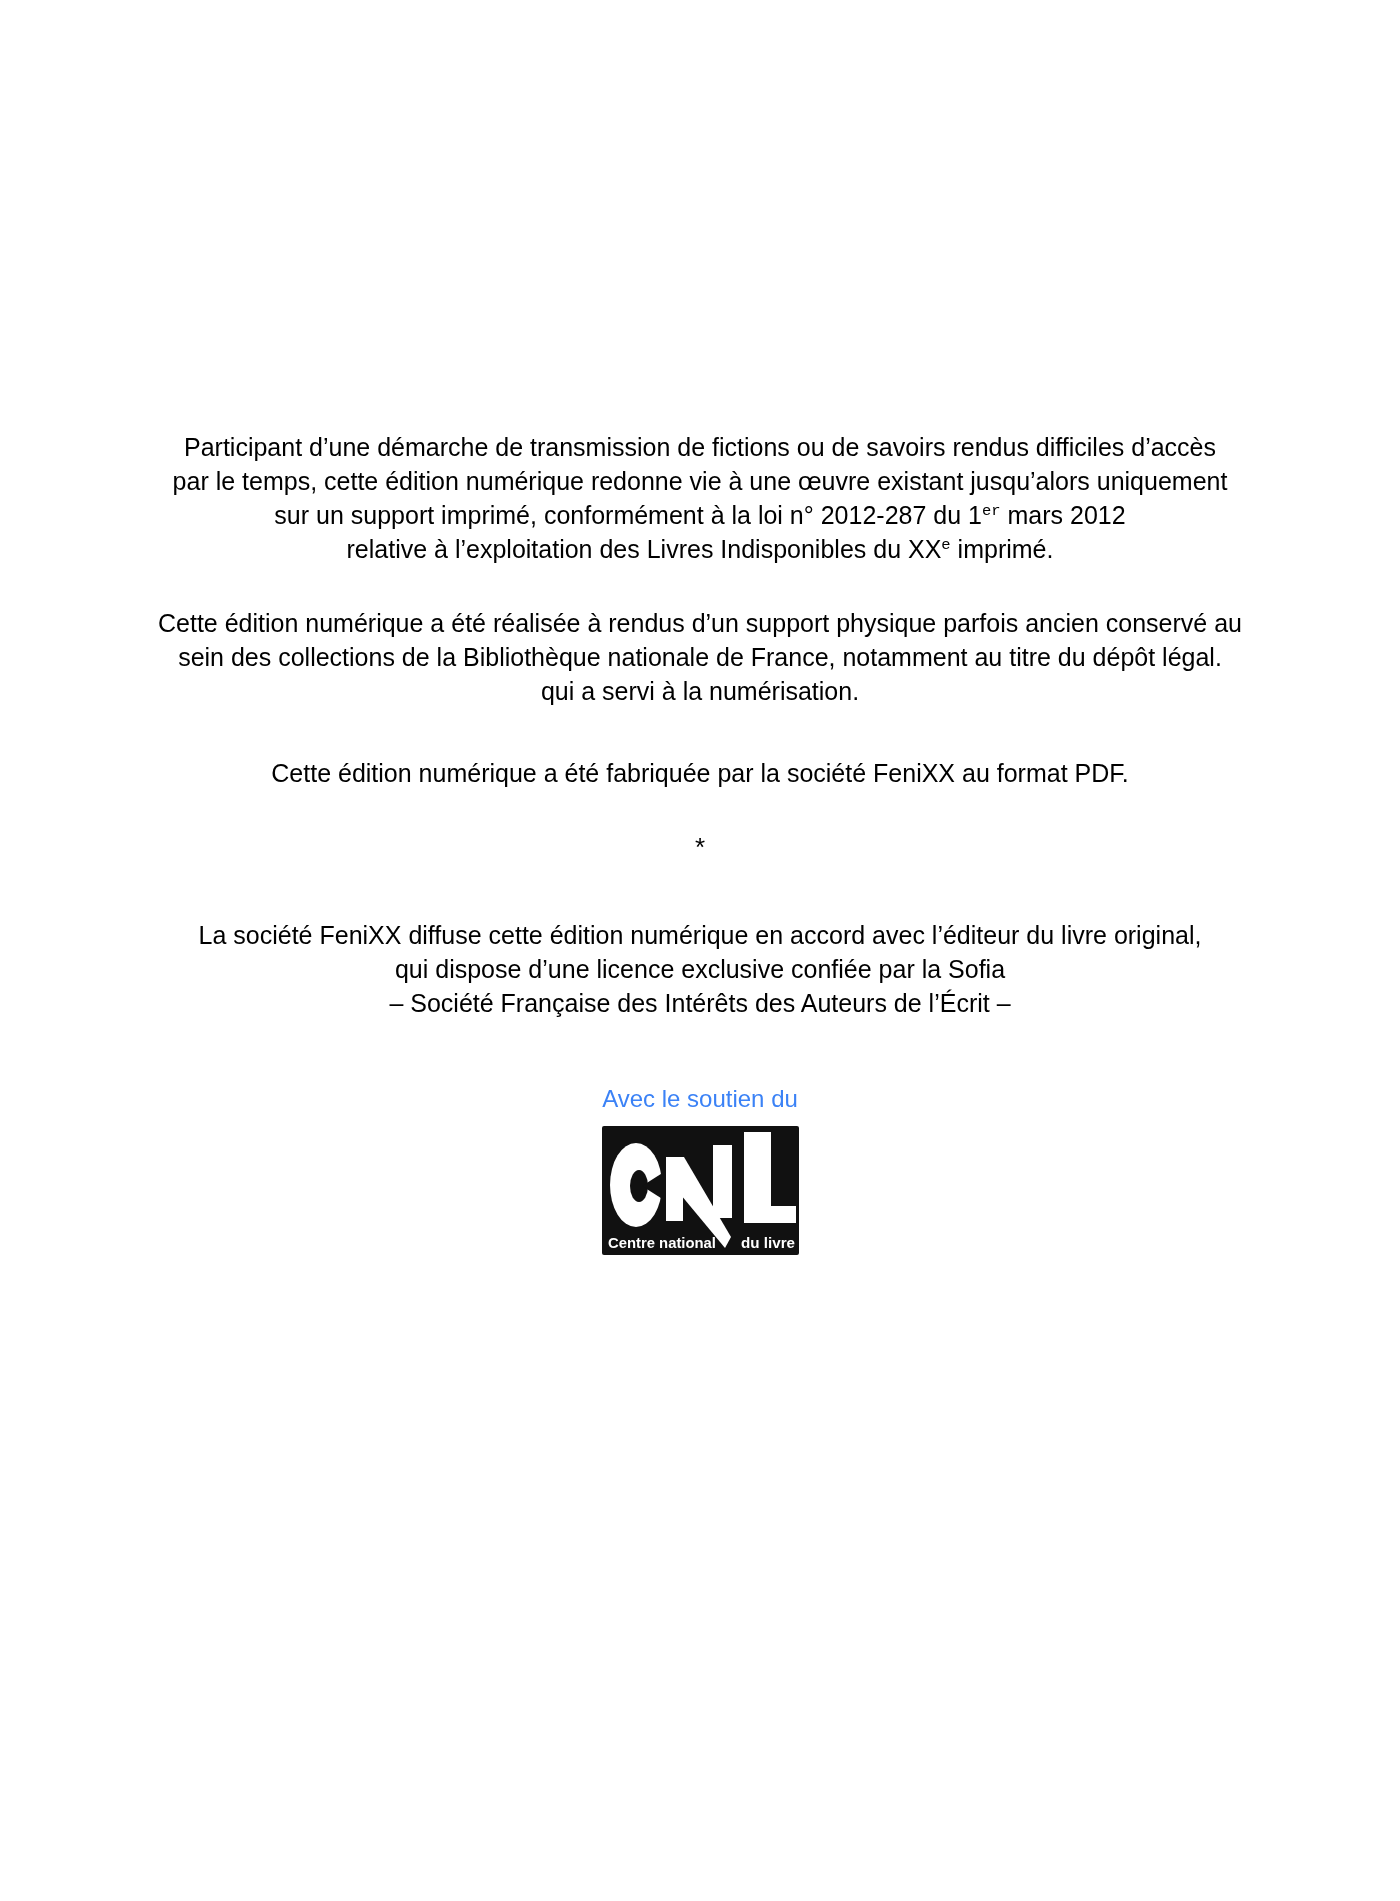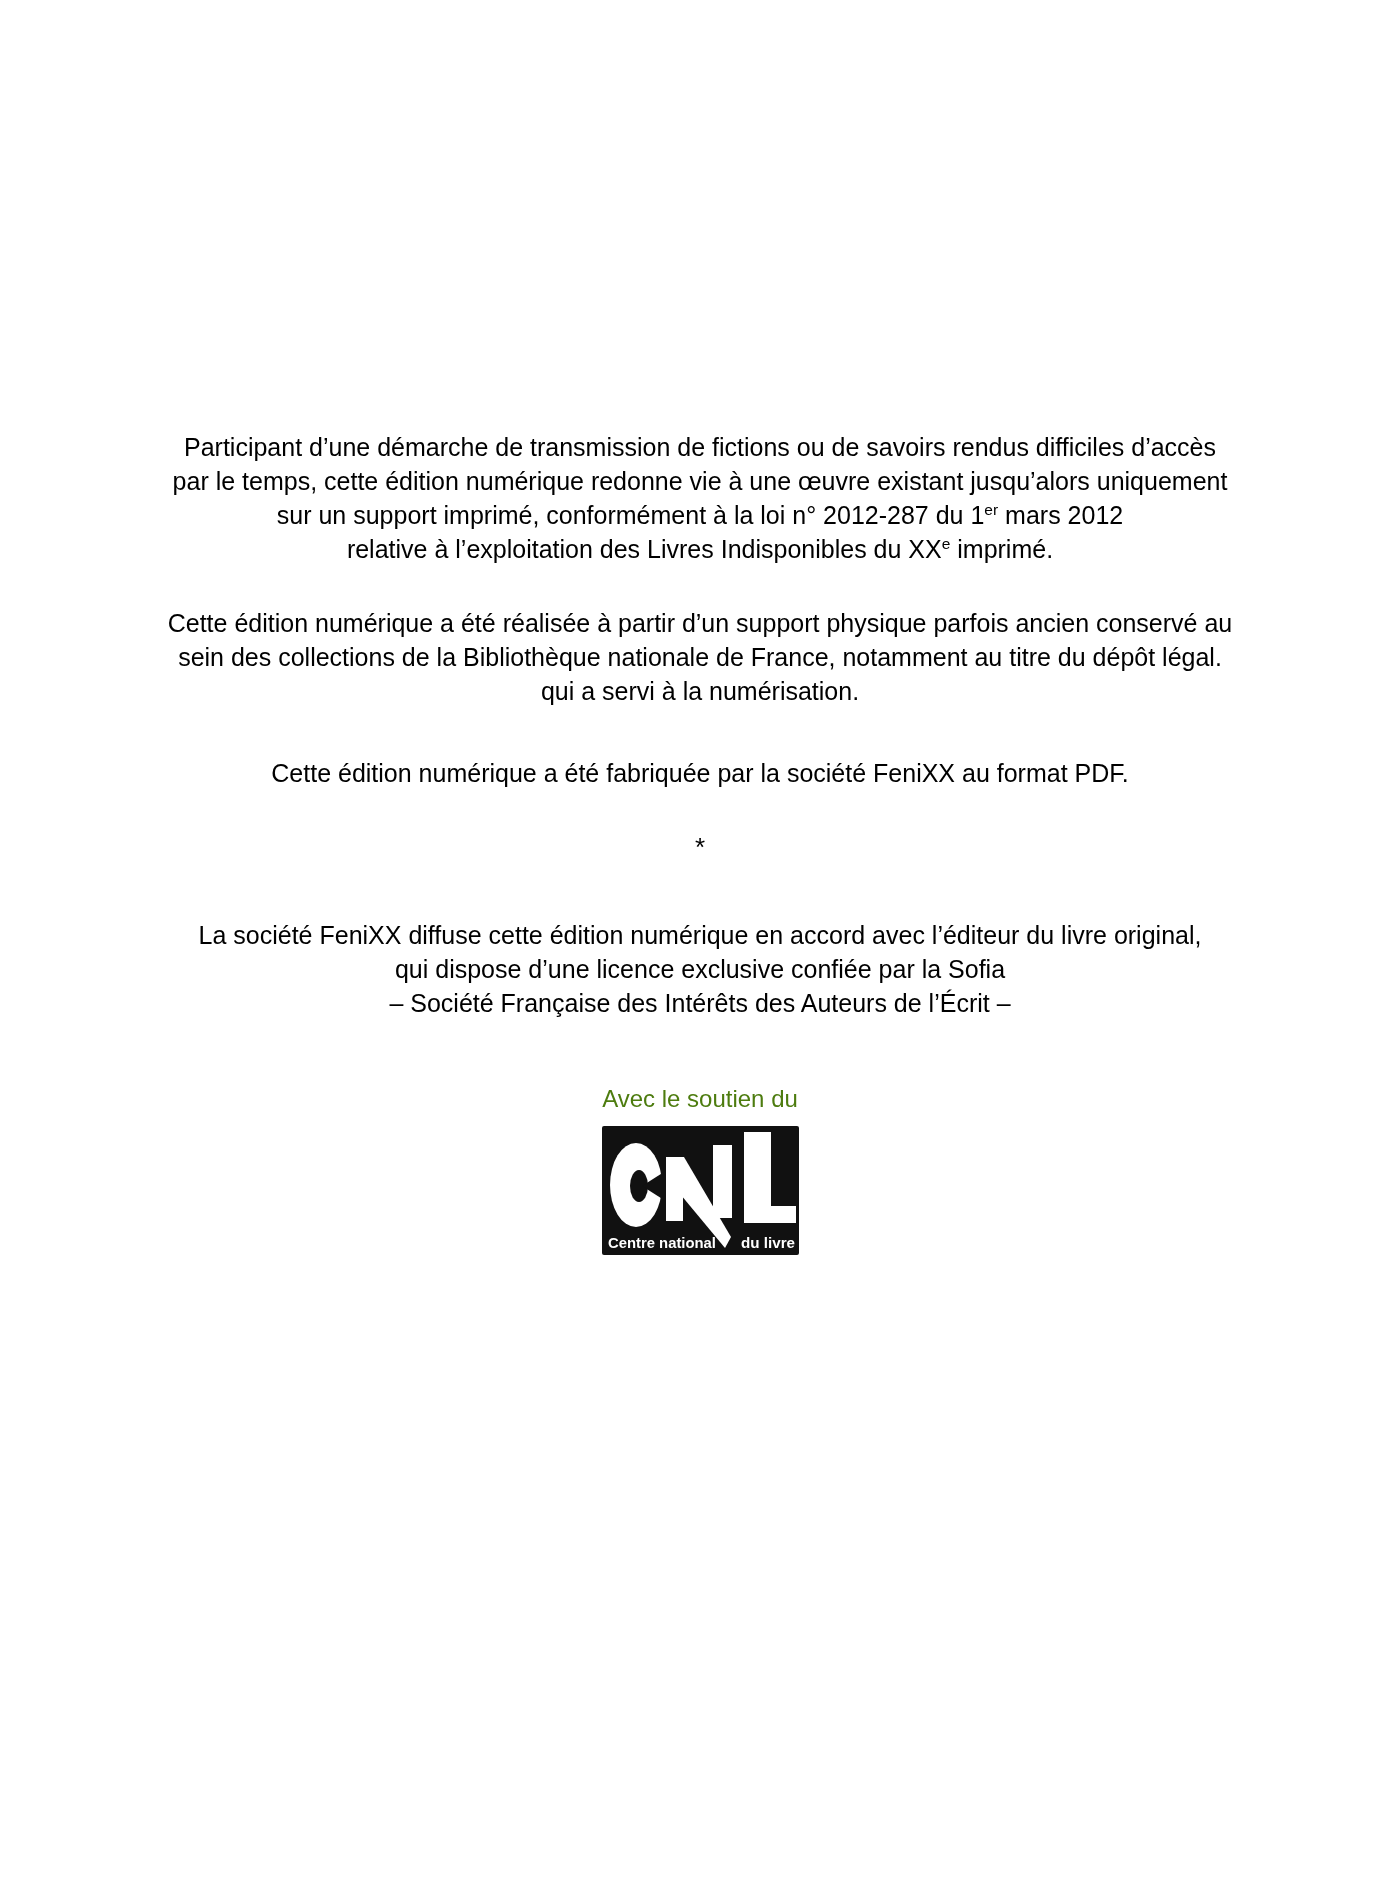--- a/index.html
+++ b/index.html
@@ -33,35 +33,36 @@
   }
   .notice p.gap-lg { margin-bottom: 48px; }
   .line {
     display: block;
     white-space: nowrap;
   }
   sup {
     font-size: 0.62em;
     line-height: 0;
     vertical-align: super;
+    font-family: Liberation Mono, monospace;
   }
   .separator {
     margin: 26px 0 54px 0 !important;
     font-size: 26px;
   }
   .support {
     margin-top: 64px;
     text-align: center;
   }
   .support-caption {
     display: block;
     font-size: 24px;
     line-height: 30px;
     margin: 0 auto 12px auto;
-    color: #4d7c0f;
+    color: #3b82f6;
     letter-spacing: 0px;
   }
   .logo-wrap {
     width: 197px;
     margin: 0 auto;
     line-height: 0;
   }
   .logo-wrap svg { display: block; }
   .logo-small-text {
     font-family: "Liberation Sans", sans-serif;
@@ -78,21 +79,21 @@
   <section class="notice">
 
     <p>
       <span class="line">Participant d’une démarche de transmission de fictions ou de savoirs rendus difficiles d’accès</span>
       <span class="line">par le temps, cette édition numérique redonne vie à une œuvre existant jusqu’alors uniquement</span>
       <span class="line"><span>sur un support imprimé, conformément à la loi n° 2012-287 du 1</span><sup>er</sup><span> mars 2012</span></span>
       <span class="line"><span>relative à l’exploitation des Livres Indisponibles du XX</span><sup>e</sup><span> imprimé.</span></span>
     </p>
 
     <p class="gap-lg">
-      <span class="line">Cette édition numérique a été réalisée à partir d’un support physique parfois ancien conservé au</span>
+      <span class="line">Cette édition numérique a été réalisée à rendus d’un support physique parfois ancien conservé au</span>
       <span class="line">sein des collections de la Bibliothèque nationale de France, notamment au titre du dépôt légal.</span>
       <span class="line">qui a servi à la numérisation.</span>
     </p>
 
     <p>
       <span class="line">Cette édition numérique a été fabriquée par la société FeniXX au format PDF.</span>
     </p>
 
 
     <p class="separator">*</p>

